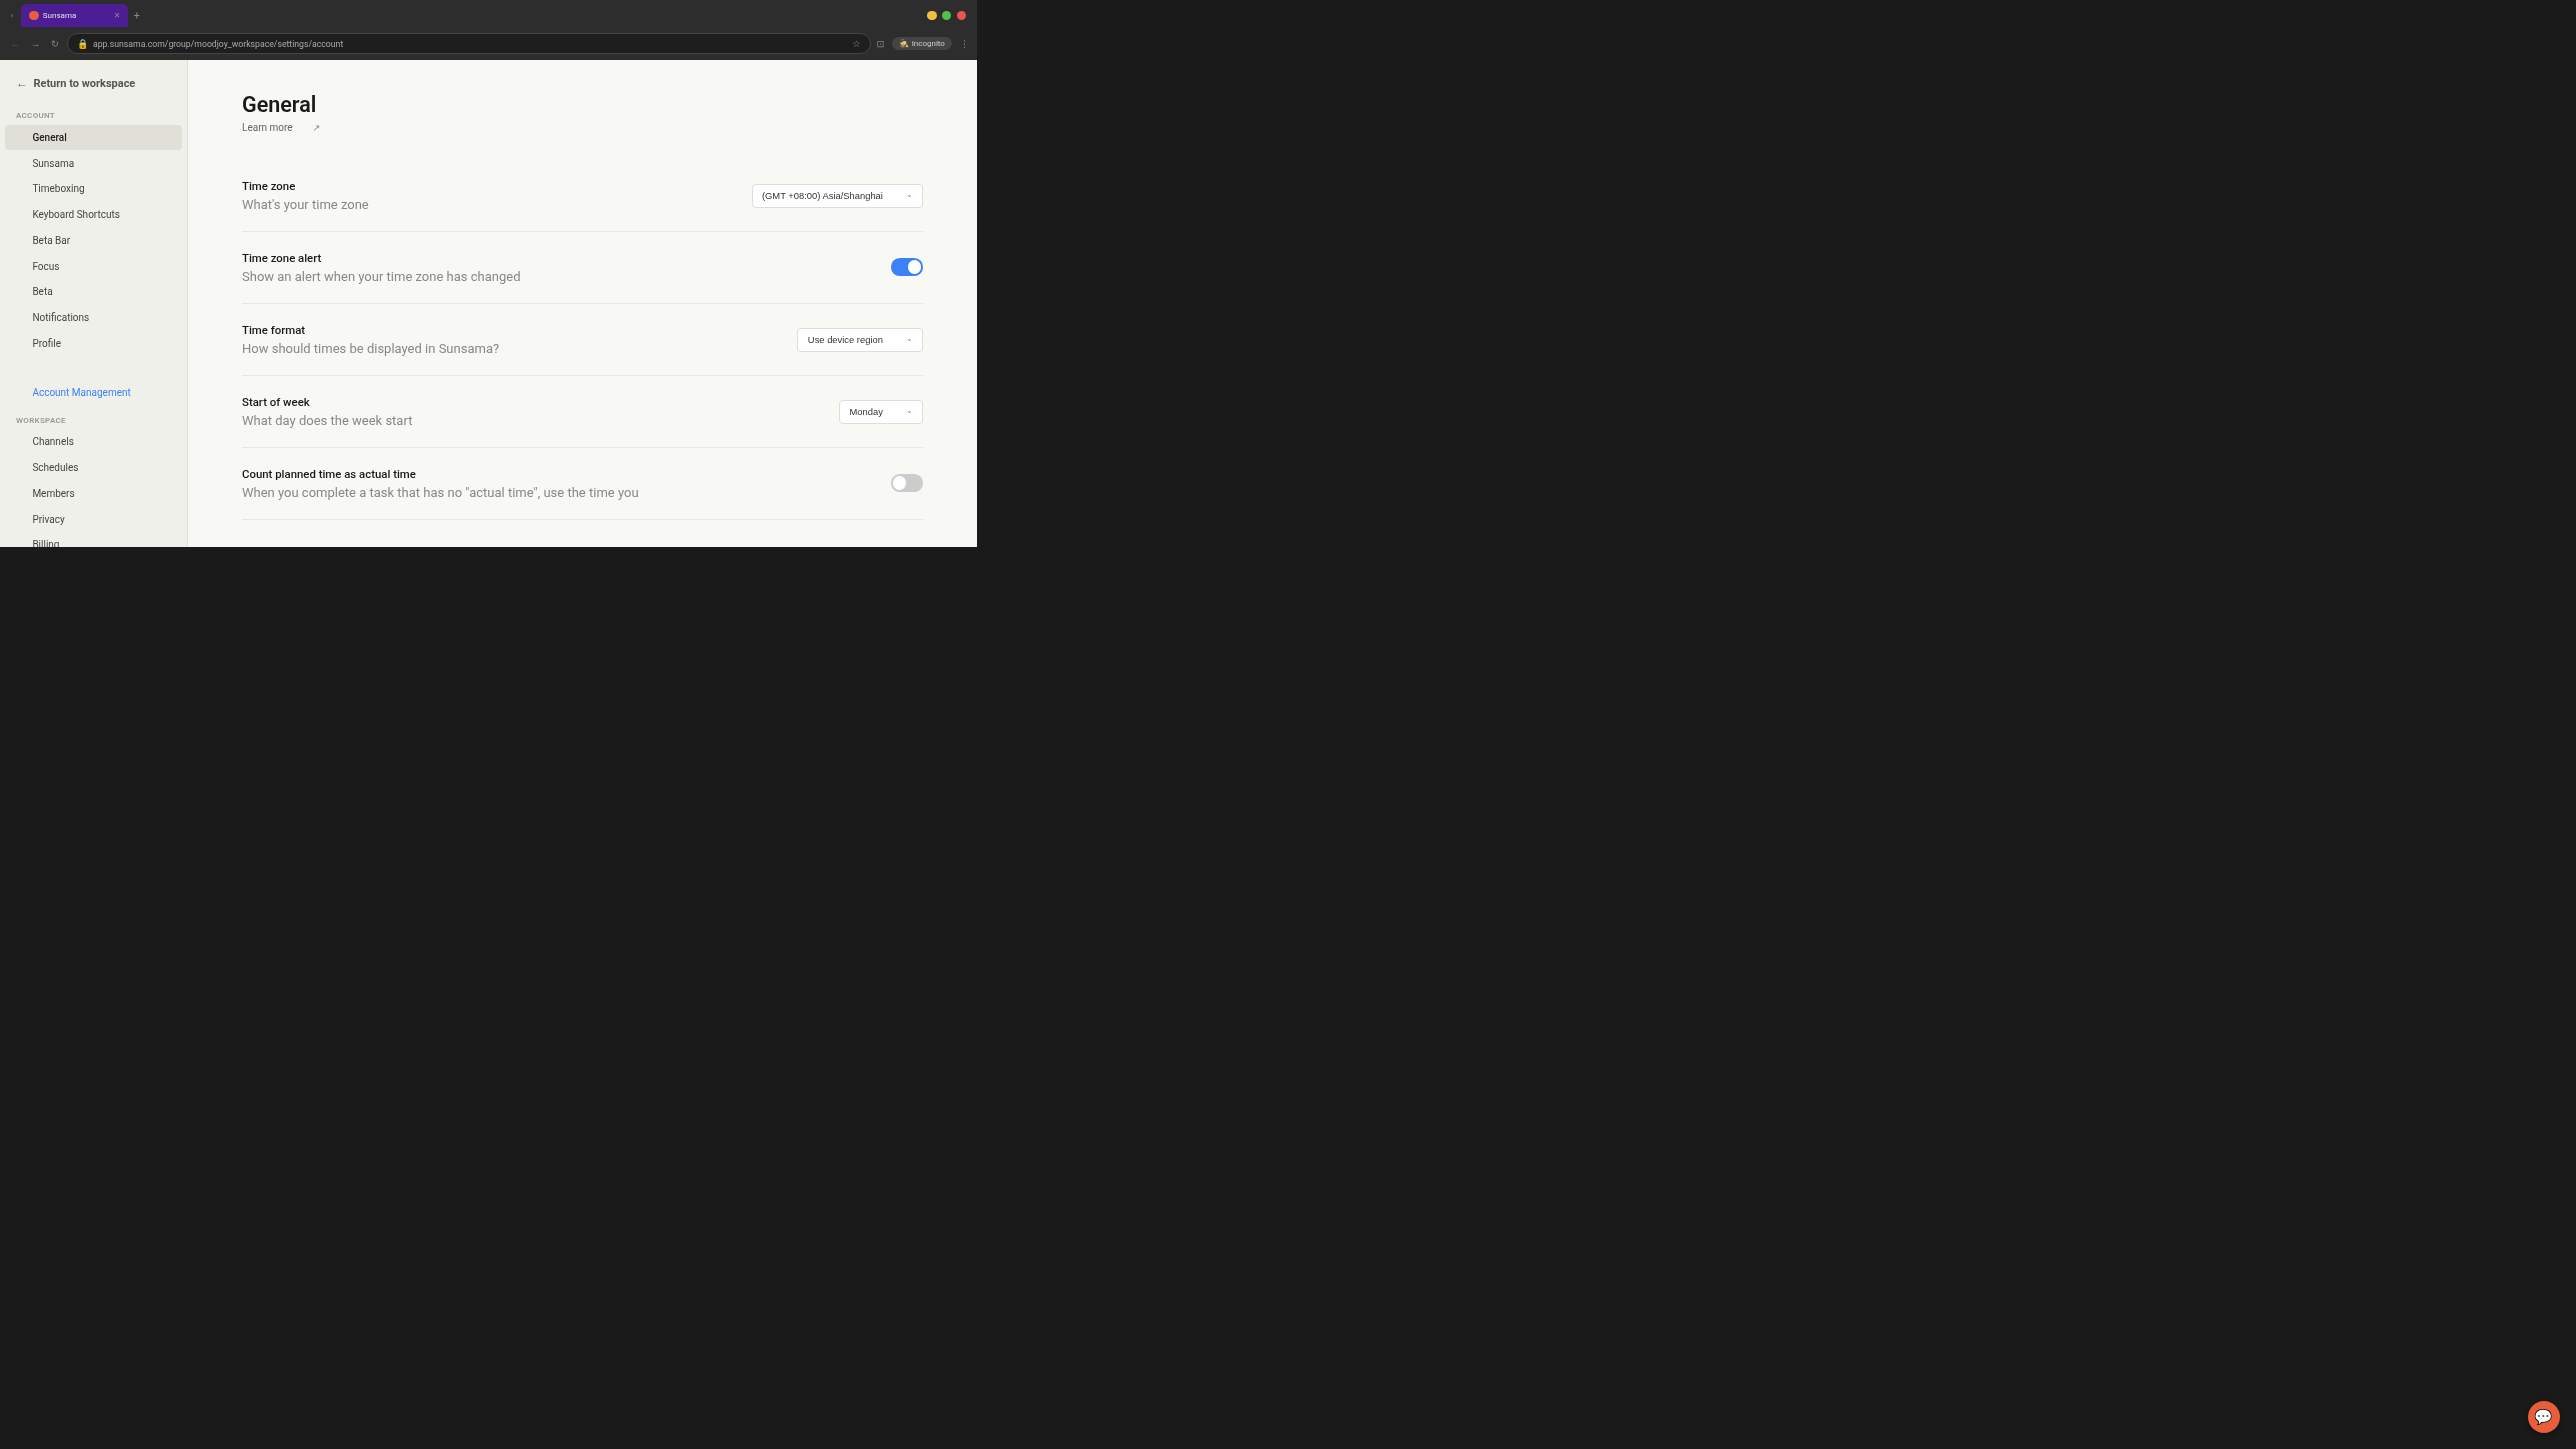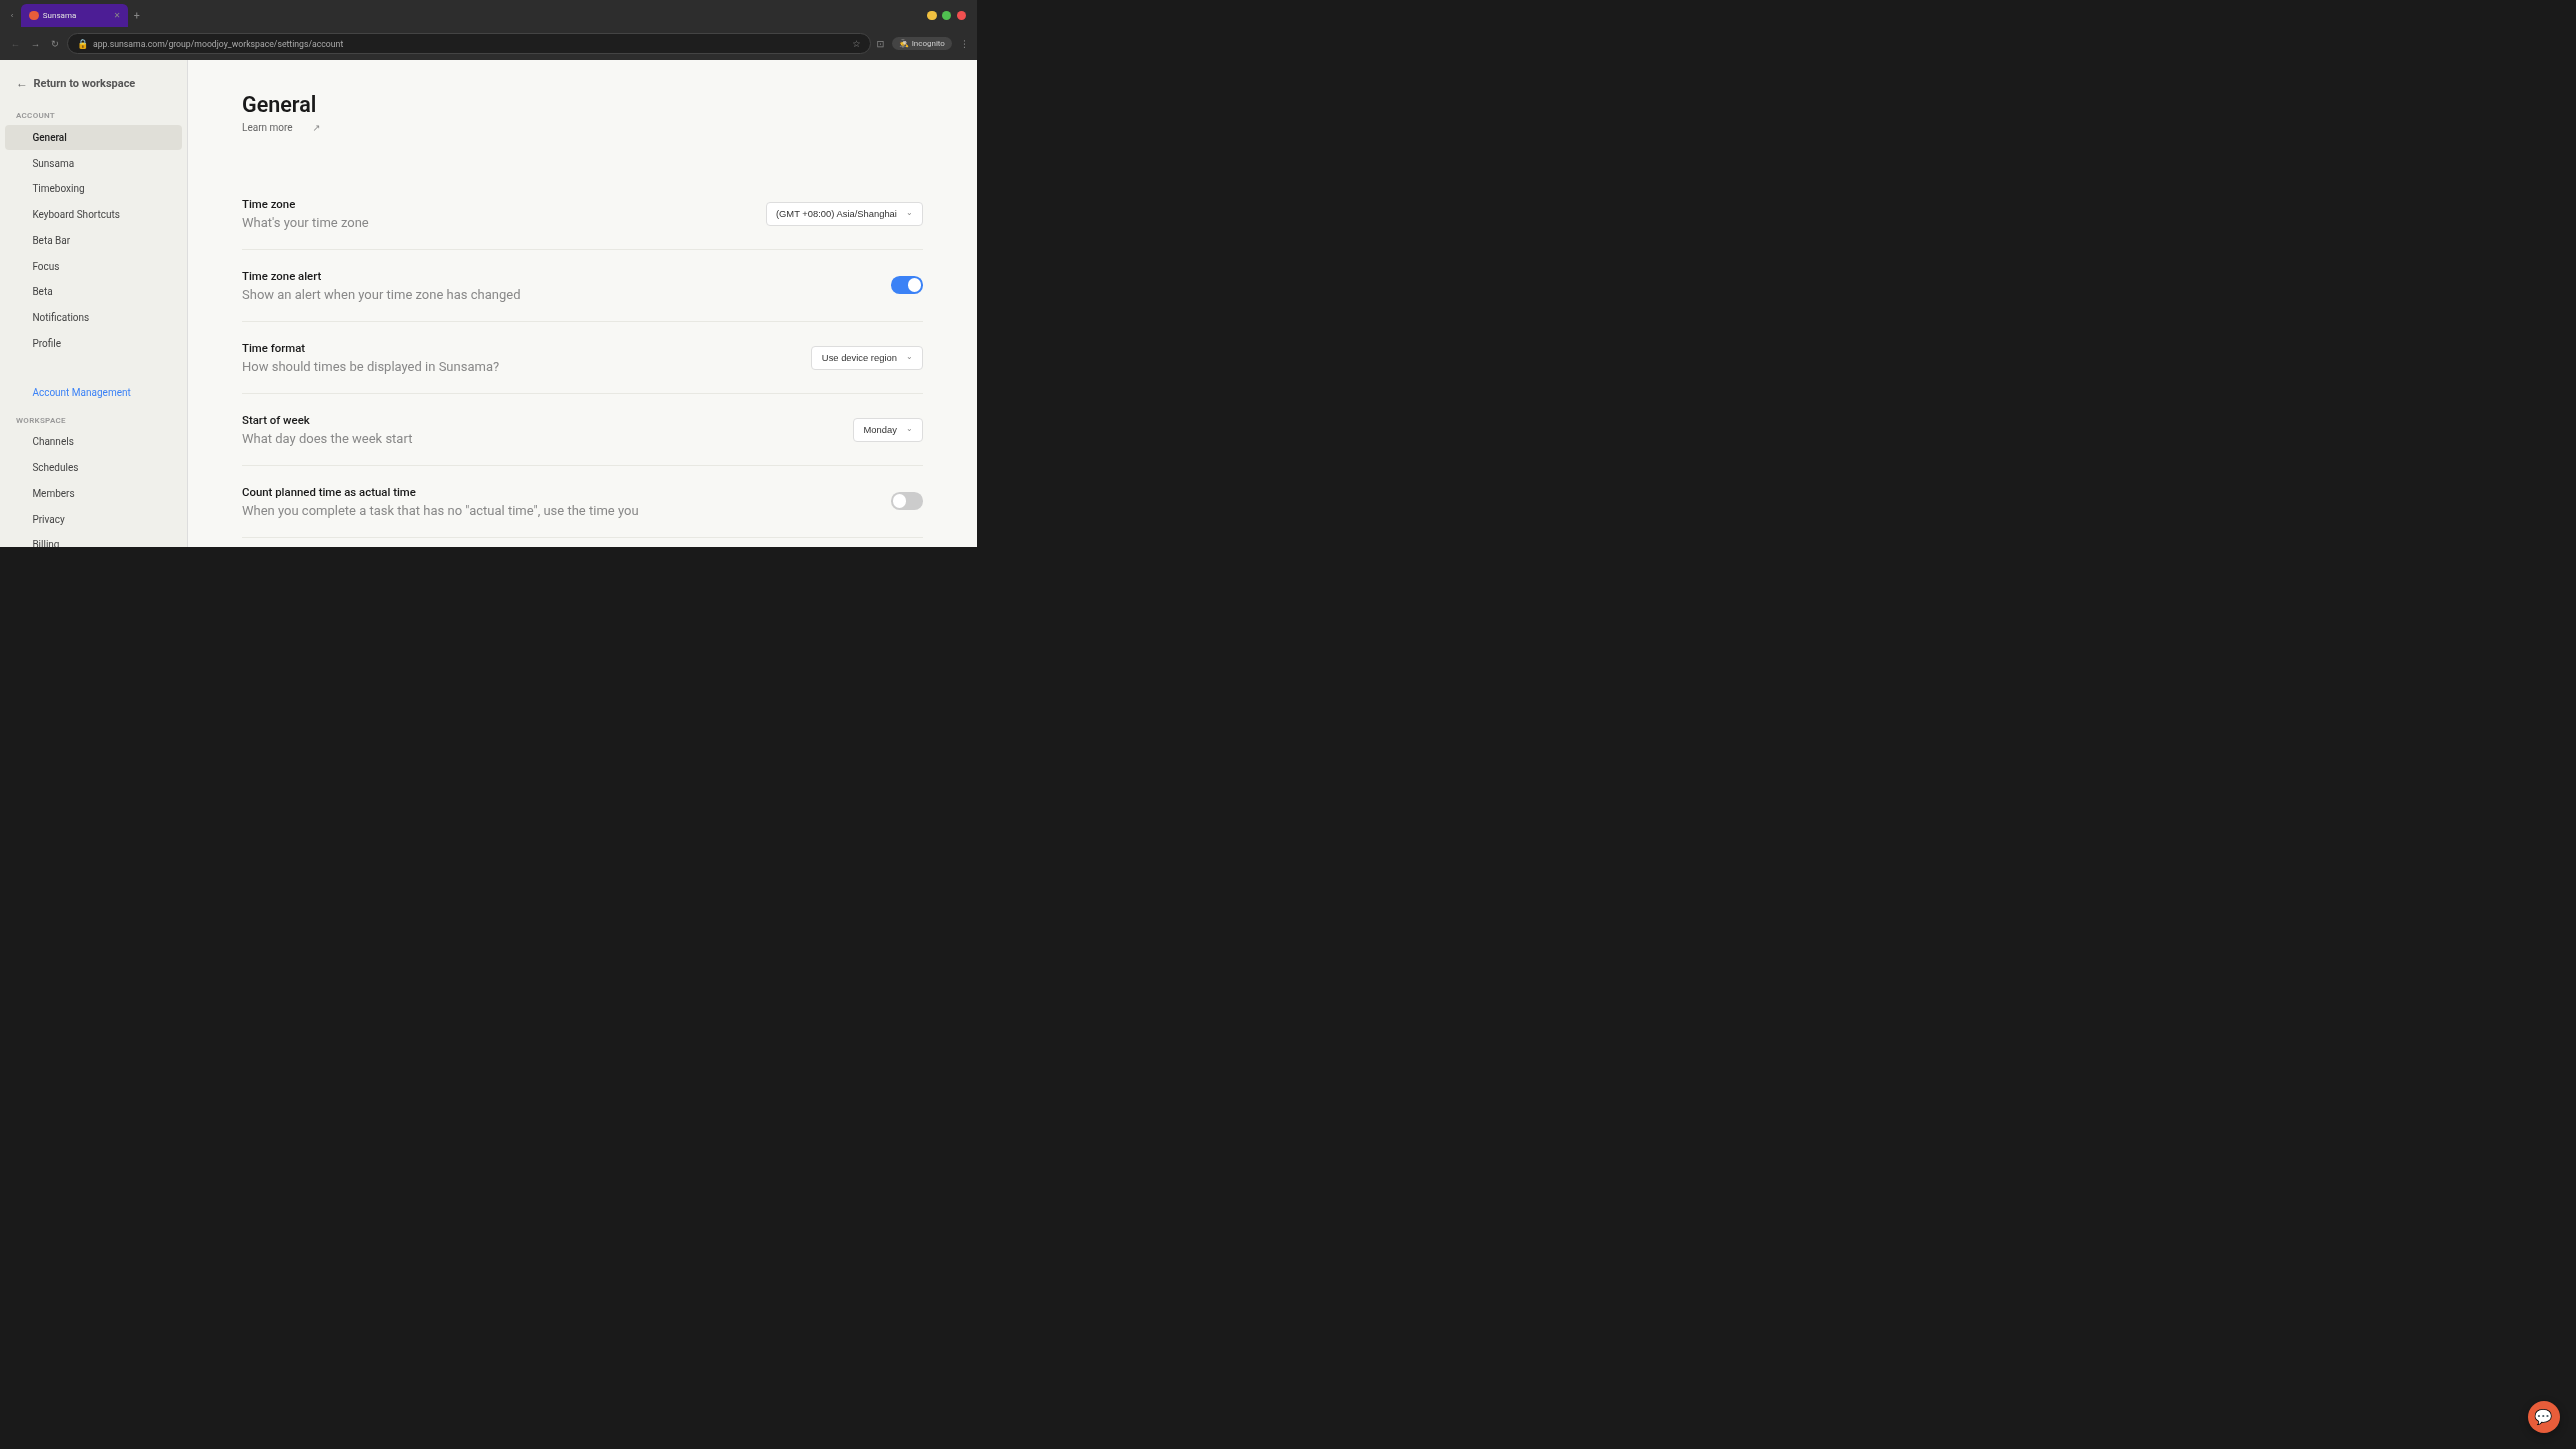--- a/index.html
+++ b/index.html
@@ -166,21 +166,21 @@
       color: #1a1a1a;
       margin-bottom: 5.4px;
     }
 
     .learn-more {
       display: flex;
       align-items: center;
       gap: 20px;
       color: #666;
       font-size: 10px;
-      margin-bottom: 45px;
+      margin-bottom: 27px;
       cursor: pointer;
     }
     .ext-icon { font-size: 9.4px; color: #888; }
 
     .setting-row {
       display: flex;
       align-items: center;
       justify-content: space-between;
       padding: 19px 0;
       border-bottom: 0.7px solid #e8e8e2;
@@ -204,21 +204,21 @@
     .dropdown-btn {
       background: #fff;
       border: 0.7px solid #ddd;
       border-radius: 4px;
       padding: 5.4px 9.4px;
       font-size: 9.4px;
       color: #333;
       cursor: pointer;
       display: flex;
       align-items: flex-start;
-      gap: 9px;
+      gap: 23px;
       white-space: nowrap;
     }
     .dropdown-chevron { color: #888; font-size: 8px; }
 
     
     .toggle {
       width: 32px;
       height: 17.4px;
       border-radius: 8.7px;
       position: relative;

